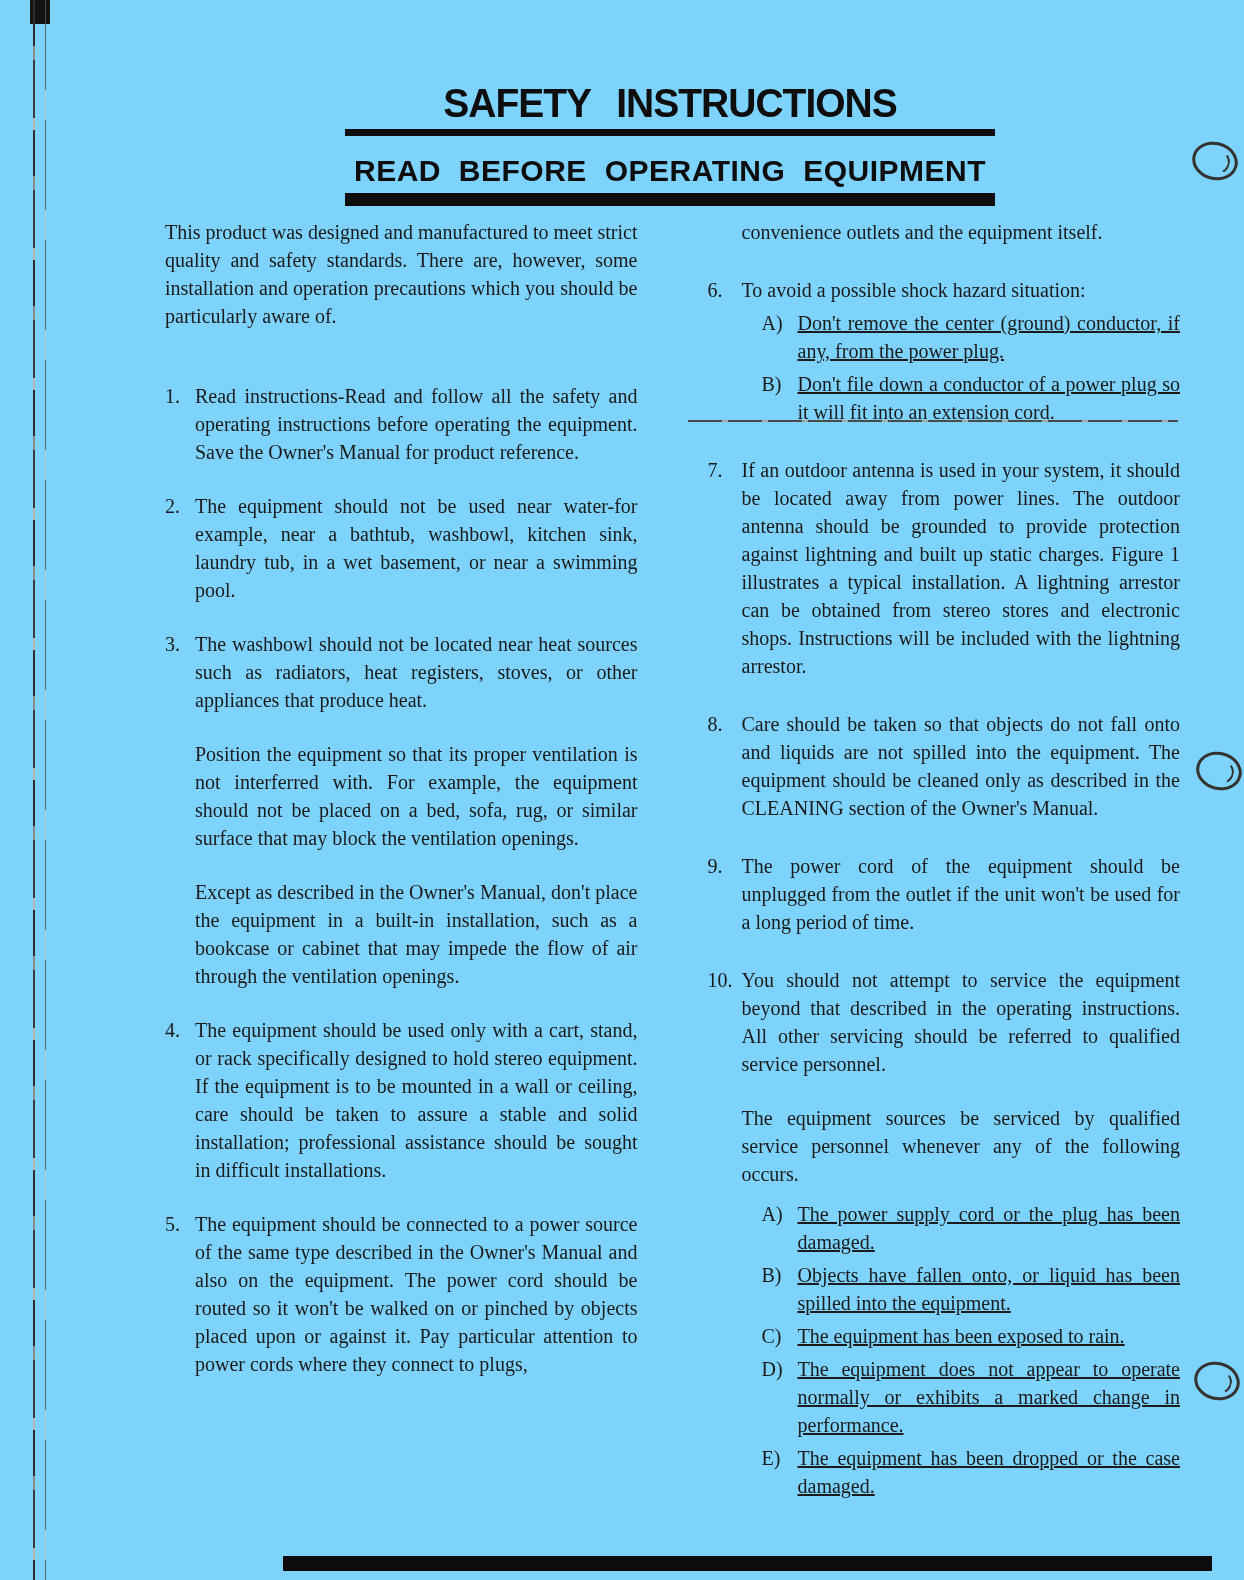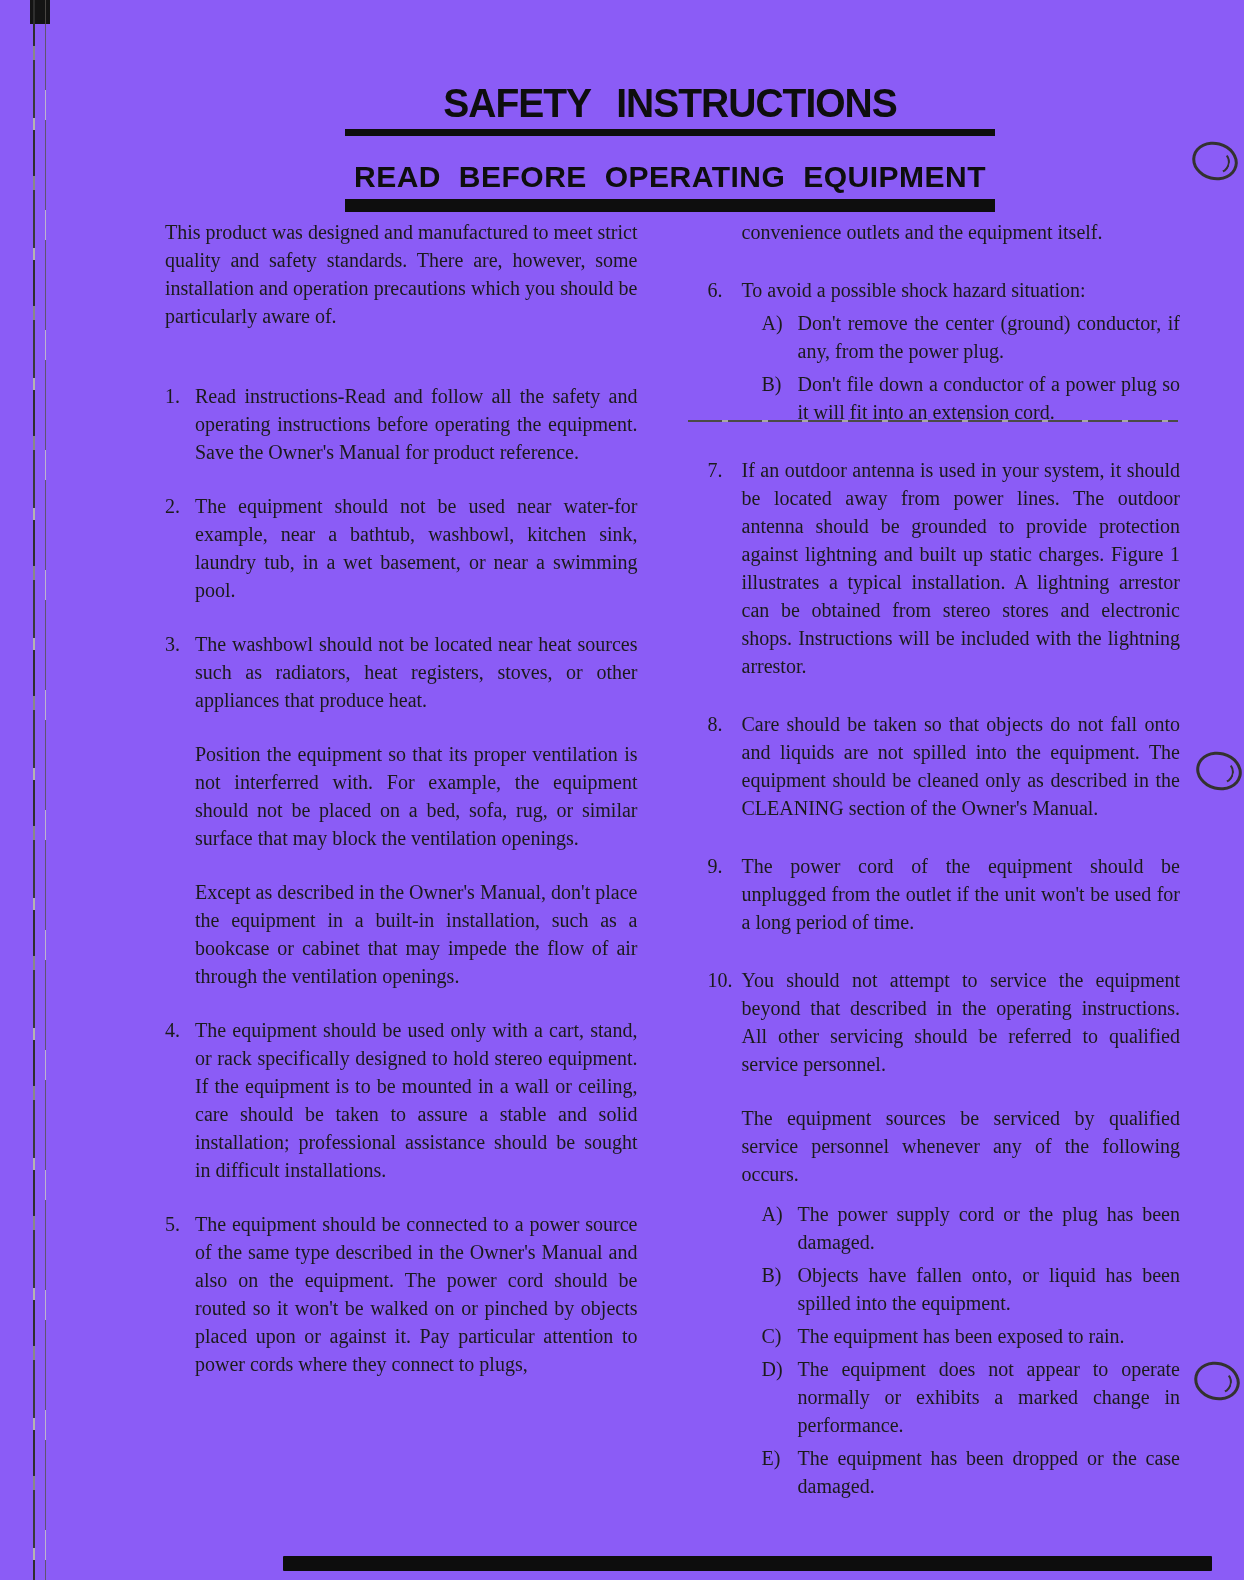--- a/index.html
+++ b/index.html
@@ -1,21 +1,21 @@
 <!DOCTYPE html>
 <html><head>
 <meta charset="utf-8">
 <style>
   * { margin:0; padding:0; box-sizing:border-box; }
   html,body { background:#9a9a9a; }
   .page {
     position:relative;
     width:1244px; height:1580px;
     margin:0 auto;
-    background:#8b5cf6;
+    background:#7dd3fc;
     color:#1b1b1b;
     font-family:"Liberation Serif", serif;
     overflow:hidden;
   }
 
   
   .scan-line-a {
     position:absolute; left:33px; top:0; bottom:0; width:2px;
     background:repeating-linear-gradient(to bottom,#2e2e2e 0 46px, #8a8a85 46px 60px, #3a3a3a 60px 118px, #b5b5b0 118px 130px);
   }
@@ -46,21 +46,21 @@
   .header { position:absolute; left:345px; top:80px; width:650px; text-align:center; }
   .title {
     font-family:"Liberation Sans", sans-serif;
     font-weight:700; font-size:39px; letter-spacing:-1px; word-spacing:16px;
     color:#0e0e0e; transform:scaleY(1.06); transform-origin:top center;
   }
   .title-underline { height:7px; background:#0e0e0e; margin-top:5px; }
   .subtitle {
     font-family:"Liberation Sans", sans-serif;
     font-weight:700; font-size:30px; letter-spacing:.5px; word-spacing:9px;
-    color:#0e0e0e; margin-top:24px;
+    color:#0e0e0e; margin-top:18px;
   }
   .subtitle-underline { height:13px; background:#0e0e0e; margin-top:5px; }
 
   
   .columns {
     position:absolute; left:165px; top:218px; width:1015px;
     display:flex; gap:70px;
     font-size:20px; line-height:28px;
   }
   .col { width:473px; text-align:justify; }
@@ -73,21 +73,21 @@
   .item-first { margin-top:0; }
   .num { flex:0 0 30px; text-align:left; }
   .col-right .num { flex:0 0 34px; }
   .body { flex:1 1 auto; }
   .body p + p { margin-top:26px; }
 
   .subs { margin-top:12px; }
   .subs-tight { margin-top:4px; }
   .sub { display:flex; margin-left:20px; margin-top:5px; position:relative; }
   .letter { flex:0 0 36px; }
-  .sub-text { flex:1 1 auto; }
+  .sub-text { flex:1 1 auto;text-decoration:underline; }
   .underline-artifact::after {
     content:""; position:absolute; left:-74px; right:2px; bottom:4px; height:2px;
     background:repeating-linear-gradient(to right,#4a4a46 0 34px, #a9a9a3 34px 40px);
   }
 </style>
 </head>
 <body>
 
 <div class="page">
 

